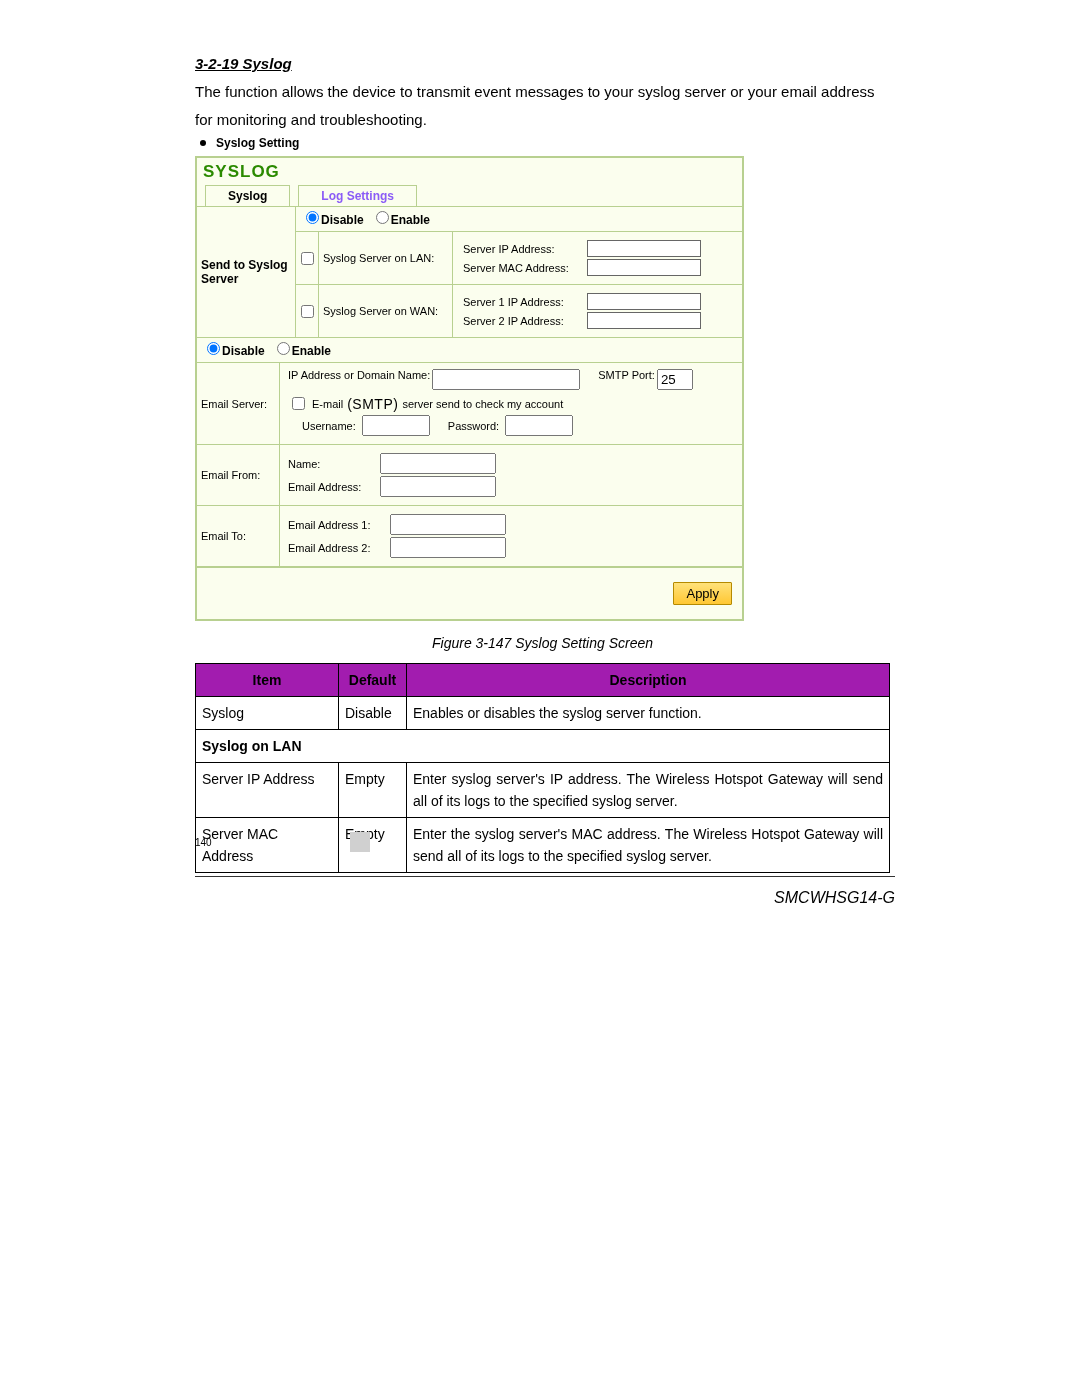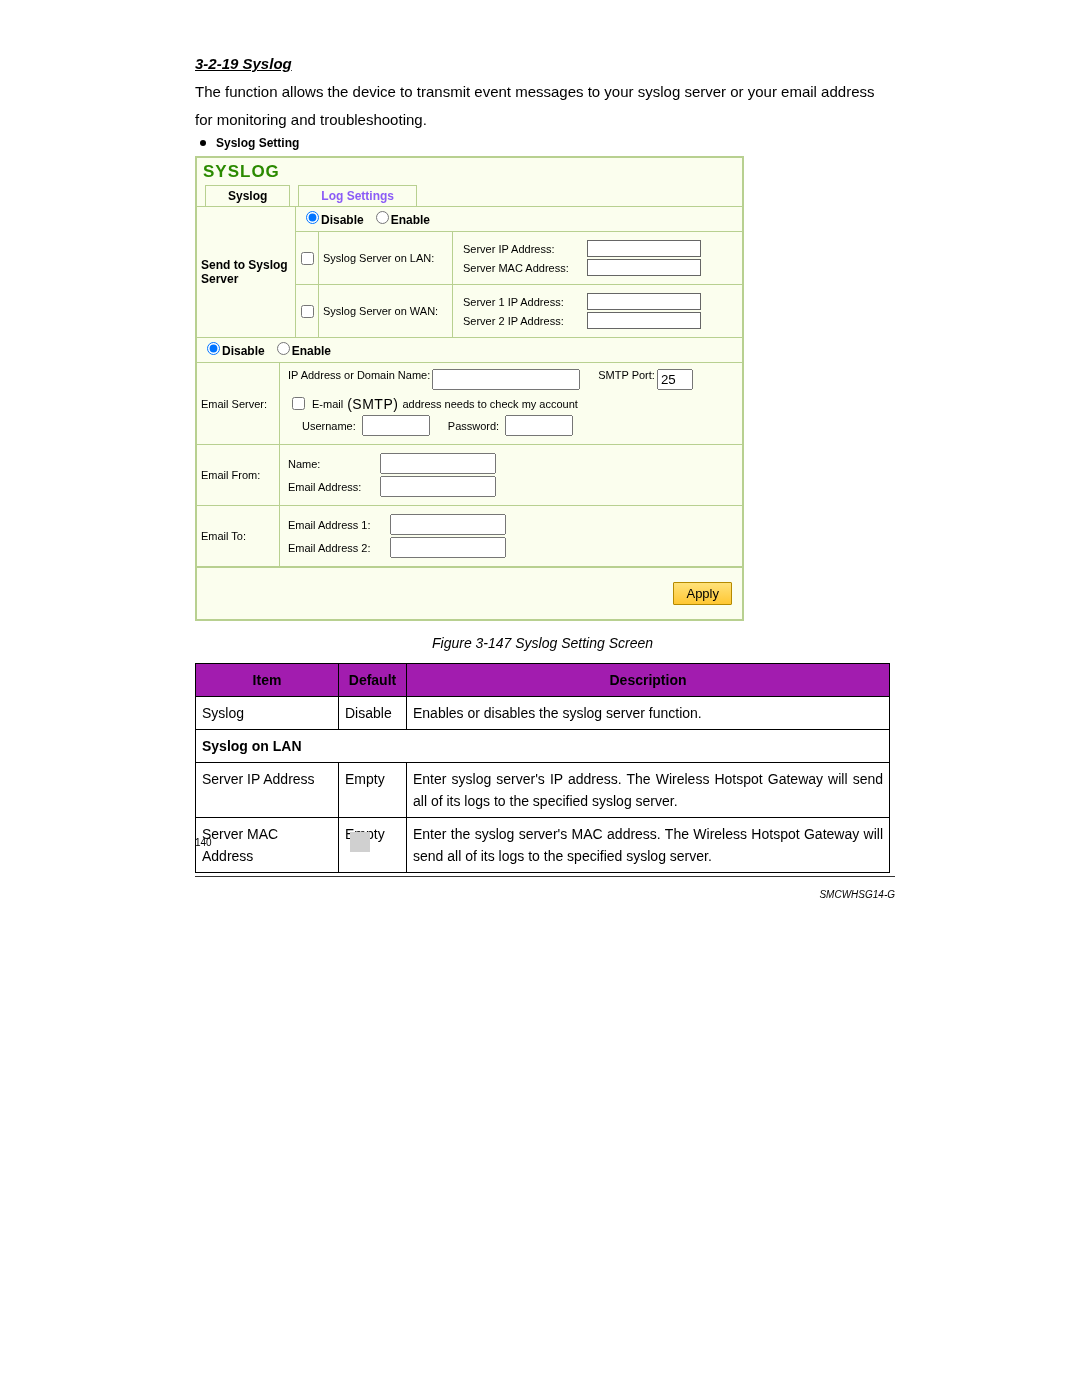--- a/index.html
+++ b/index.html
@@ -232,21 +232,21 @@
     height: 20px;
     background: #d0d0d0;
   }
   .hr {
     border-top: 1px solid #333;
     margin-top: 26px;
   }
   .model {
     text-align: right;
     font-style: italic;
-    font-size: 10px;
+    font-size: 16px;
     margin-top: 12px;
   }
 </style>
 </head>
 <body>
 
 <div class="page">
 
   <div class="sec-title">3-2-19 Syslog</div>
   <div class="intro">The function allows the device to transmit event messages to your syslog server or your email address for monitoring and troubleshooting.</div>
@@ -321,21 +321,21 @@
               </div>
               <div class="smtp-col">
                 <span>SMTP Port:</span>
                 <input type="text" class="w28" value="25" style="">
               </div>
             </div>
             <div class="chk-line">
               <input type="checkbox" style="">
               <span>E-mail </span>
               <span class="small">(SMTP)</span>
-              <span> address needs to check my account</span>
+              <span> server send to check my account</span>
             </div>
             <div class="fld" style="margin-left:14px">
               <span>Username:</span>
               <input type="text" class="w60" style="">
               <span style="margin-left:12px">Password:</span>
               <input type="password" class="w60" style="">
             </div>
           </div>
         </div>
 

